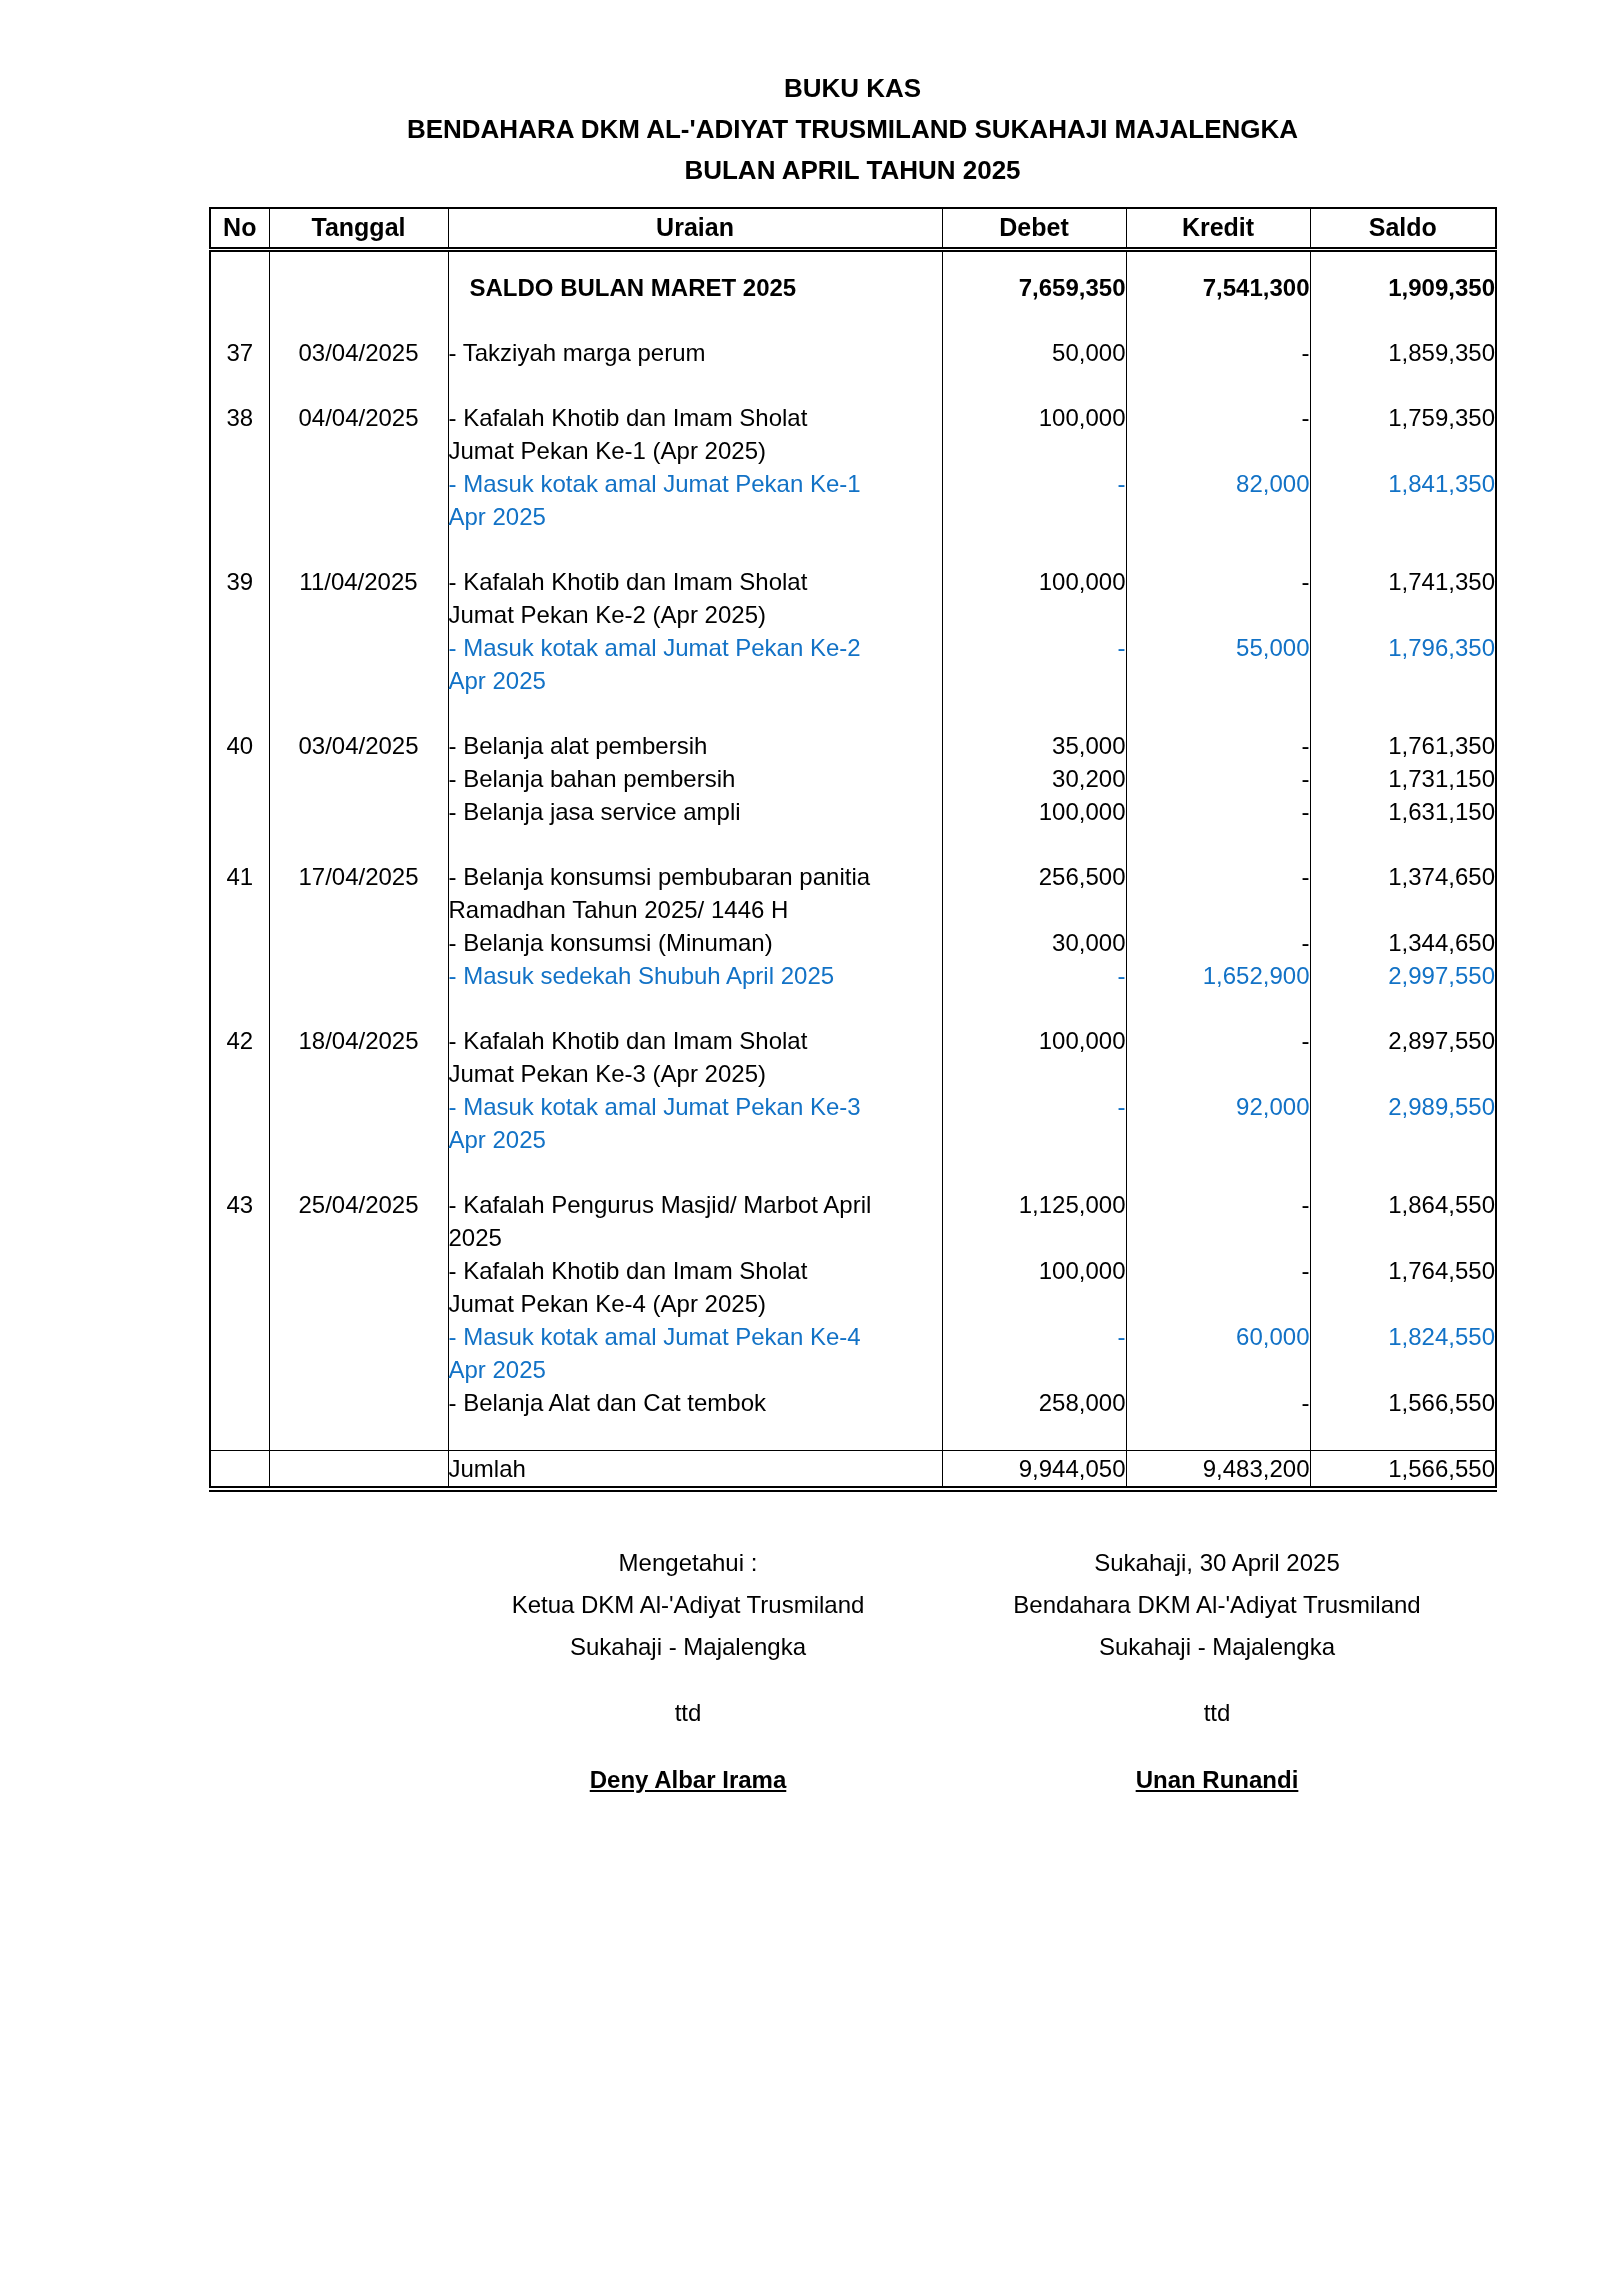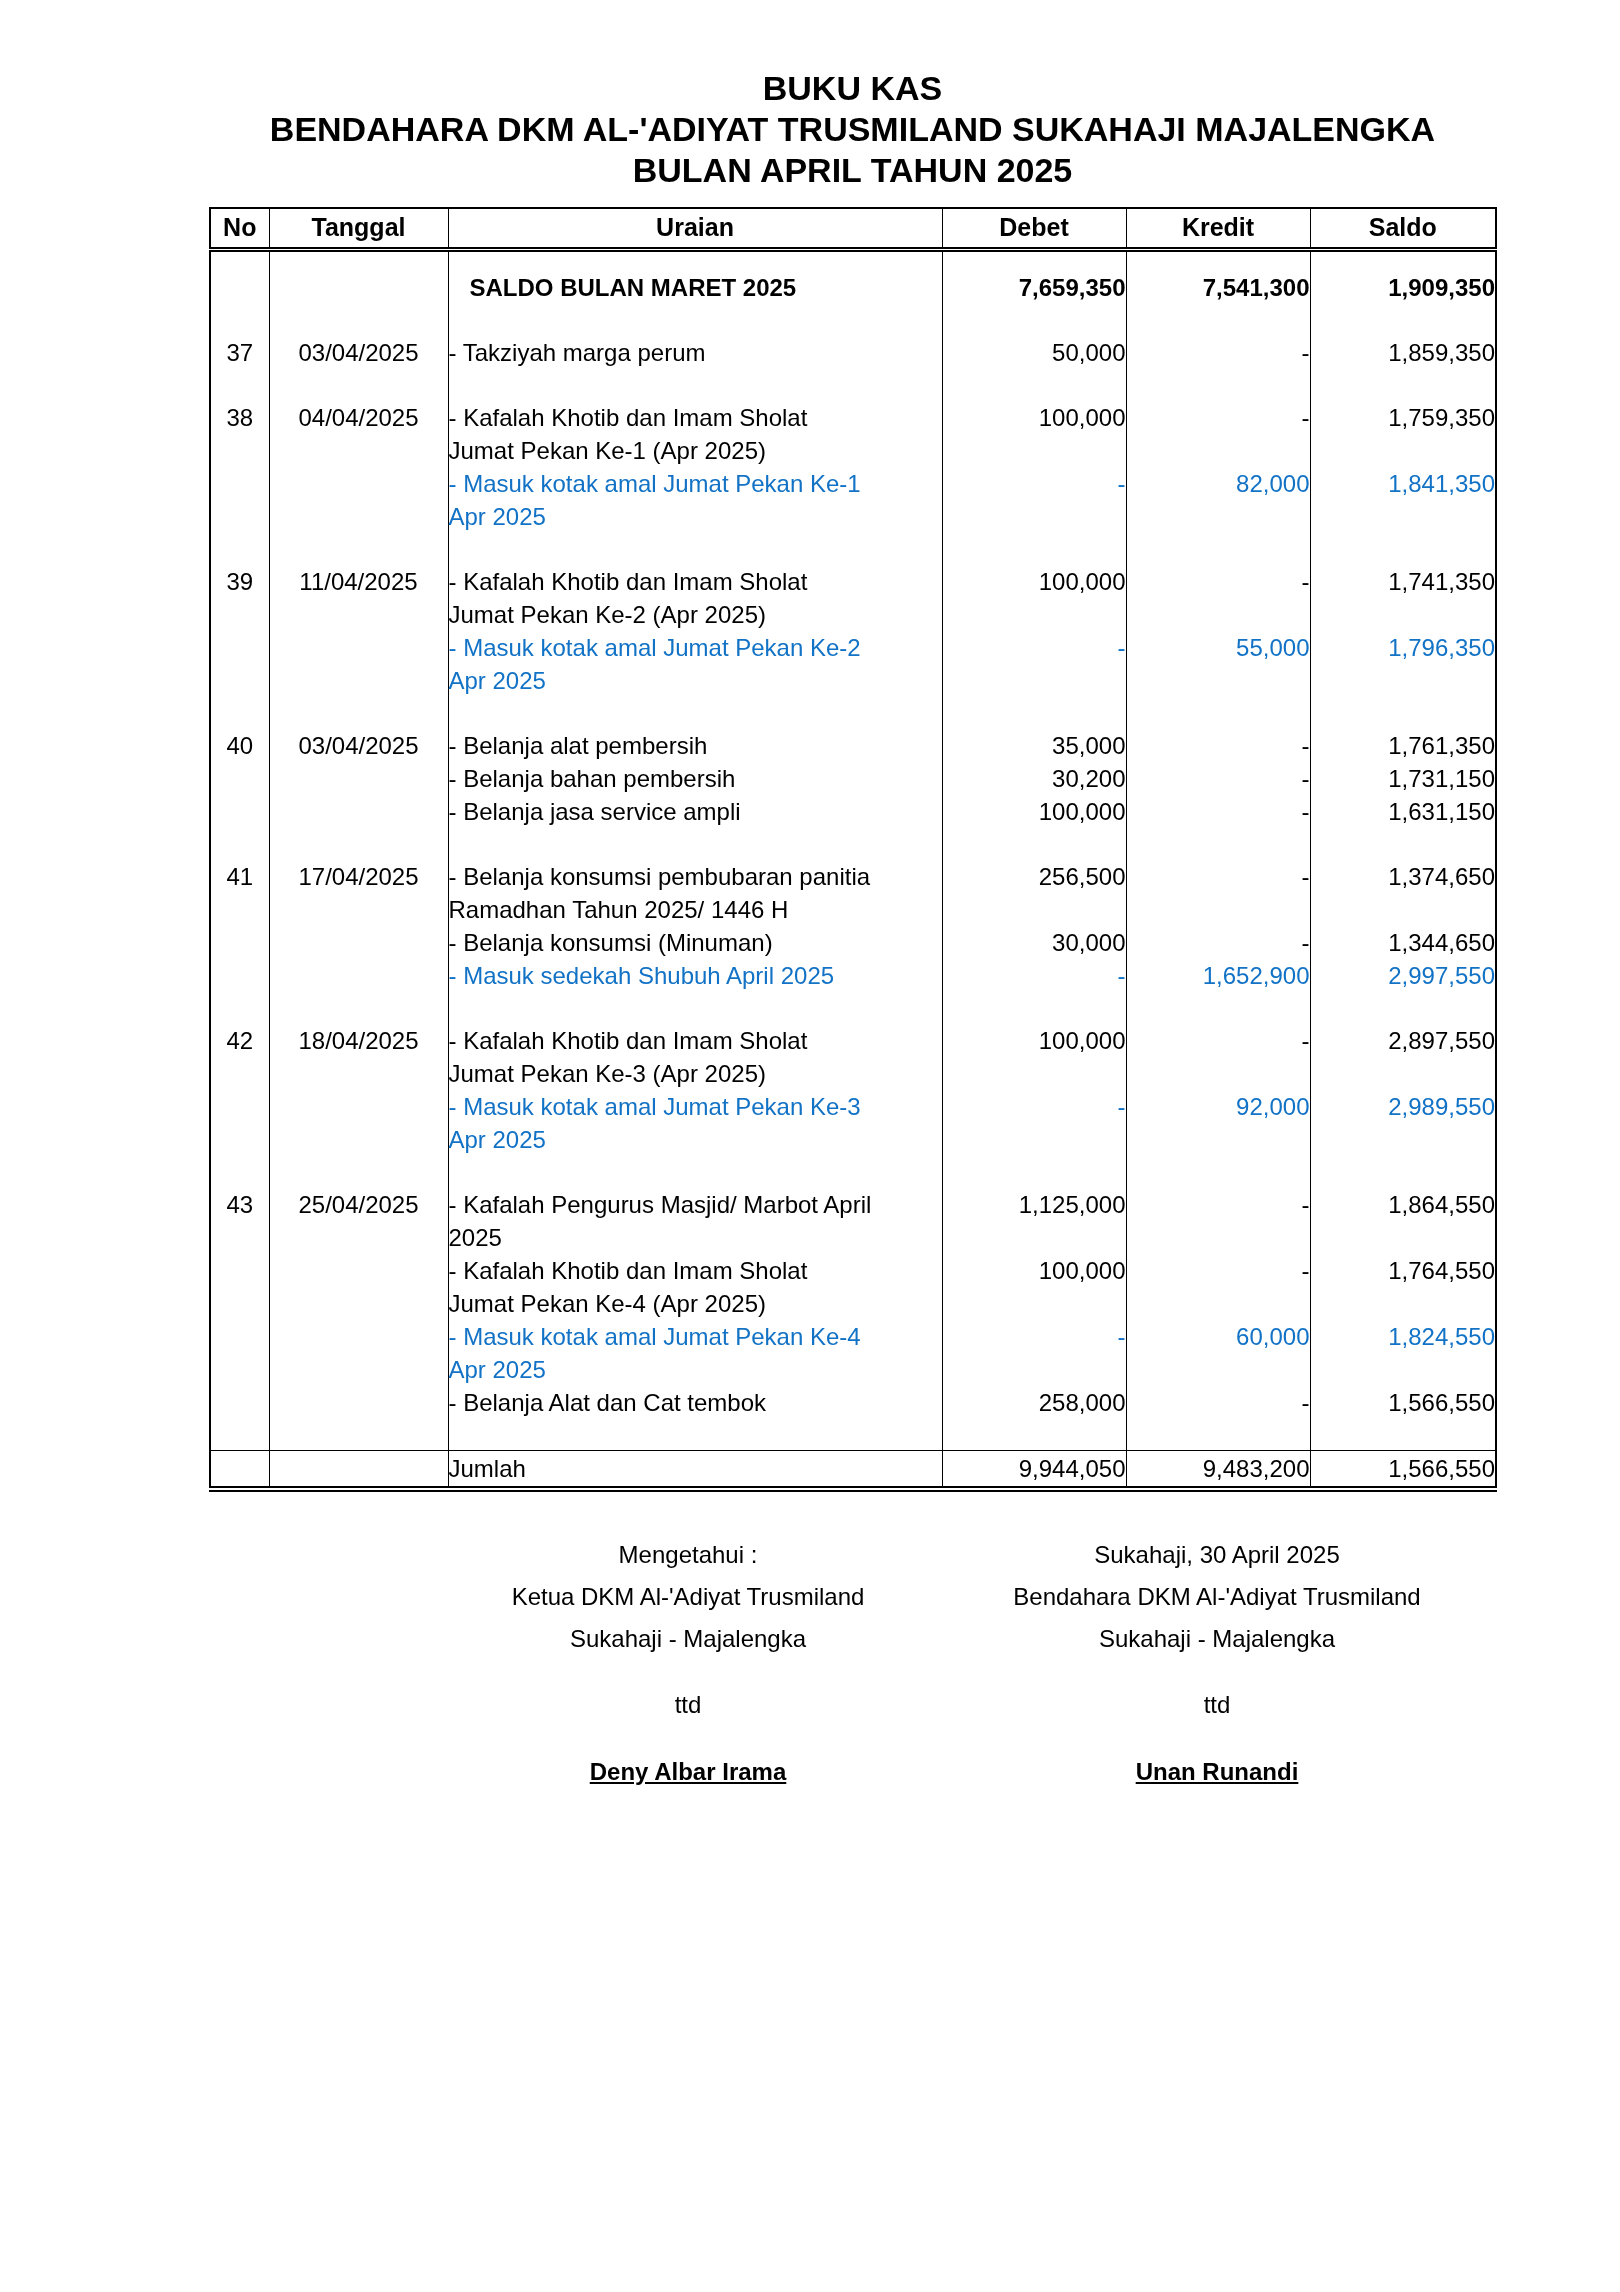--- a/index.html
+++ b/index.html
@@ -12,21 +12,21 @@
     color: var(--ink);
     overflow: hidden;
   }
   .sheet { width: 1620px; height: 2293px; padding-top: 68px; }
 
   
   .title-block {
     width: 1287px; margin-left: 209px;
     text-align: center;
     font-weight: bold;
-    font-size: 34px;
+    font-size: 26px;
     line-height: 41px;
   }
 
   
   table.cashbook {
     margin-left: 209px;
     margin-top: 16px;
     width: 1287px;
     table-layout: fixed;
     border-collapse: collapse;
@@ -75,21 +75,21 @@
 
   
   .footer {
     position: relative;
     margin-left: 209px;
     margin-top: 38px;
     width: 1287px;
     height: 376px;
     font-size: 24px;
   }
-  .sig-col { position: absolute; top: 4px; width: 600px; text-align: center; }
+  .sig-col { position: absolute; top: 12px; width: 600px; text-align: center; }
   .sig-left  { left: 179px; }
   .sig-right { left: 708px; }
   .sig-col .sig-line { line-height: 42px; }
   .sig-col .sig-ttd  { margin-top: 24px; line-height: 42px; }
   .sig-col .sig-name { margin-top: 25px; line-height: 42px; font-weight: bold; text-decoration: underline; }
 </style>
 </head>
 <body>
 
 <div class="sheet">

